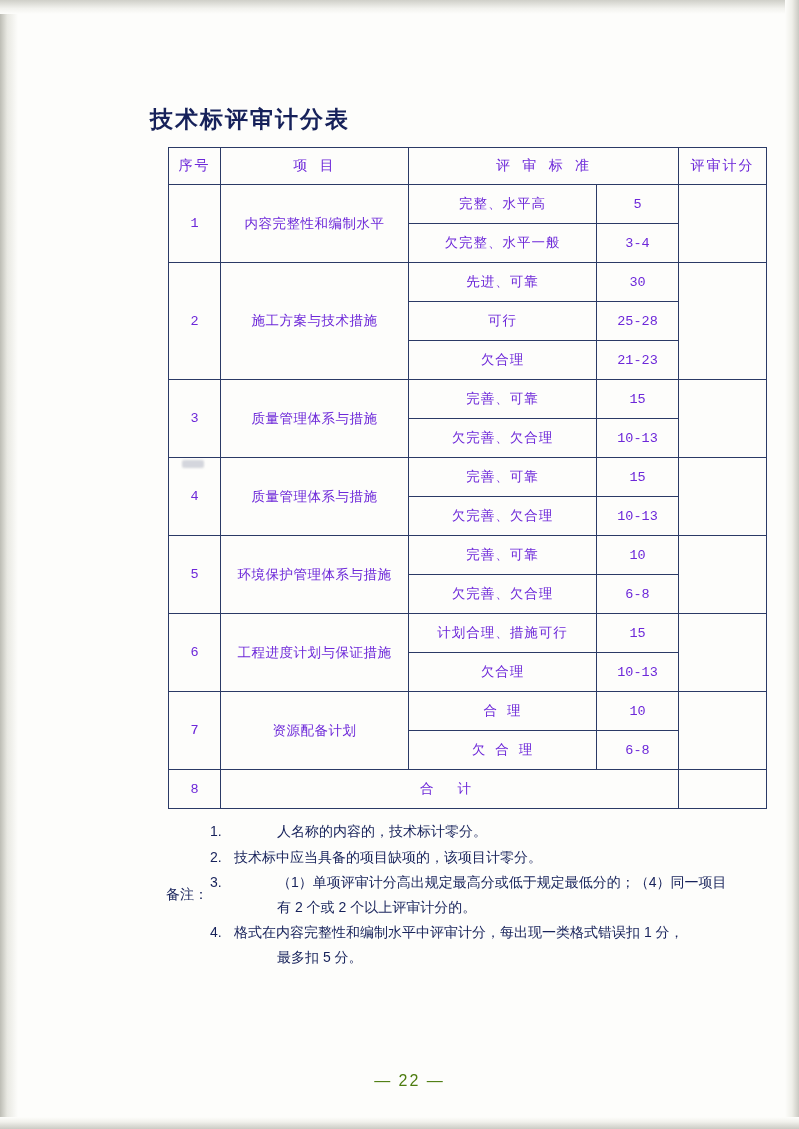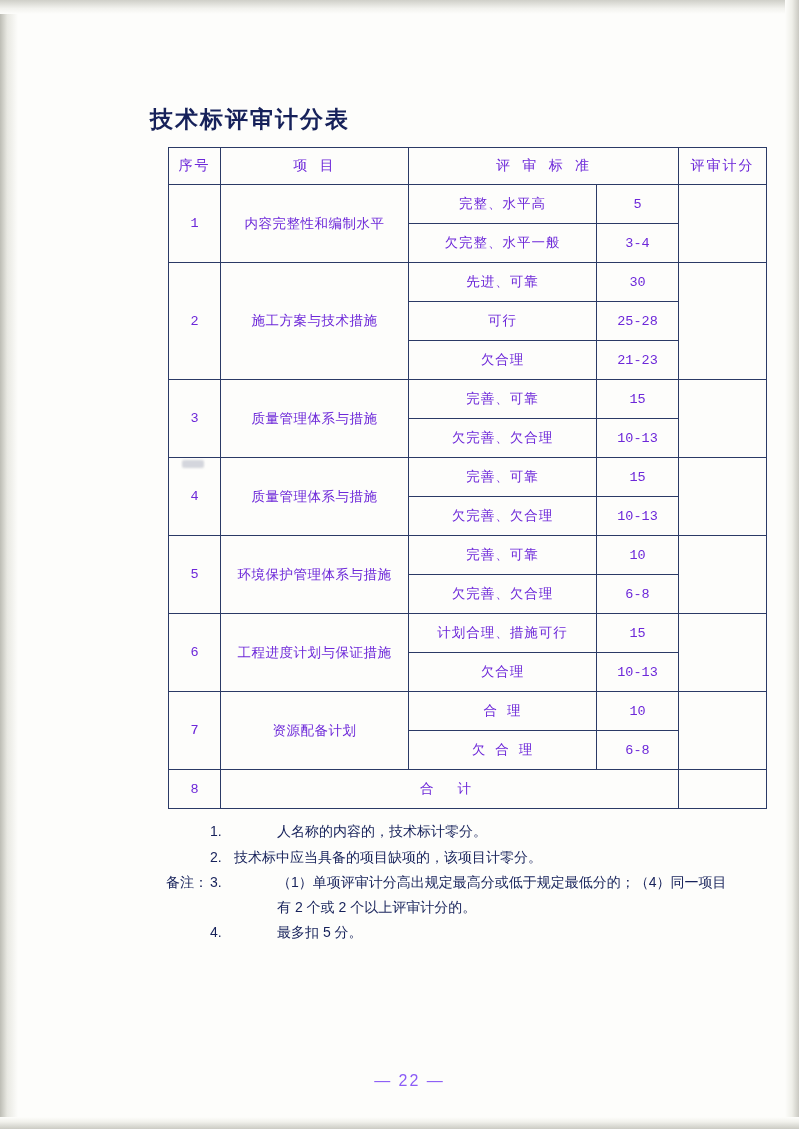--- a/index.html
+++ b/index.html
@@ -155,21 +155,21 @@
   }
 
   .page-number {
     position: absolute;
     left: 0;
     top: 1072px;
     width: 799px;
     text-align: center;
     font-family: "Liberation Sans", "DejaVu Sans", sans-serif;
     font-size: 16px;
-    color: #8b5cf6;
+    color: #4d7c0f;
     letter-spacing: 2px;
     padding-left: 20px;
     box-sizing: border-box;
   }
 
   .smudge {
     position: absolute;
     left: 182px;
     top: 460px;
     width: 22px;
@@ -330,20 +330,21 @@
             <div class="note-num">3.</div>
             <div class="note-text">
               <span class="line2">（1）单项评审计分高出规定最高分或低于规定最低分的；（4）同一项目</span>
               <span class="line2">有 2 个或 2 个以上评审计分的。</span>
             </div>
           </div>
 
           <div class="note-item">
             <div class="note-num">4.</div>
             <div class="note-text">
+              <span>格式在内容完整性和编制水平中评审计分，每出现一类格式错误扣 1 分，</span>
               <span class="line2">最多扣 5 分。</span>
             </div>
           </div>
 
         </div>
       </div>
     </div>
 
   </div>
 

